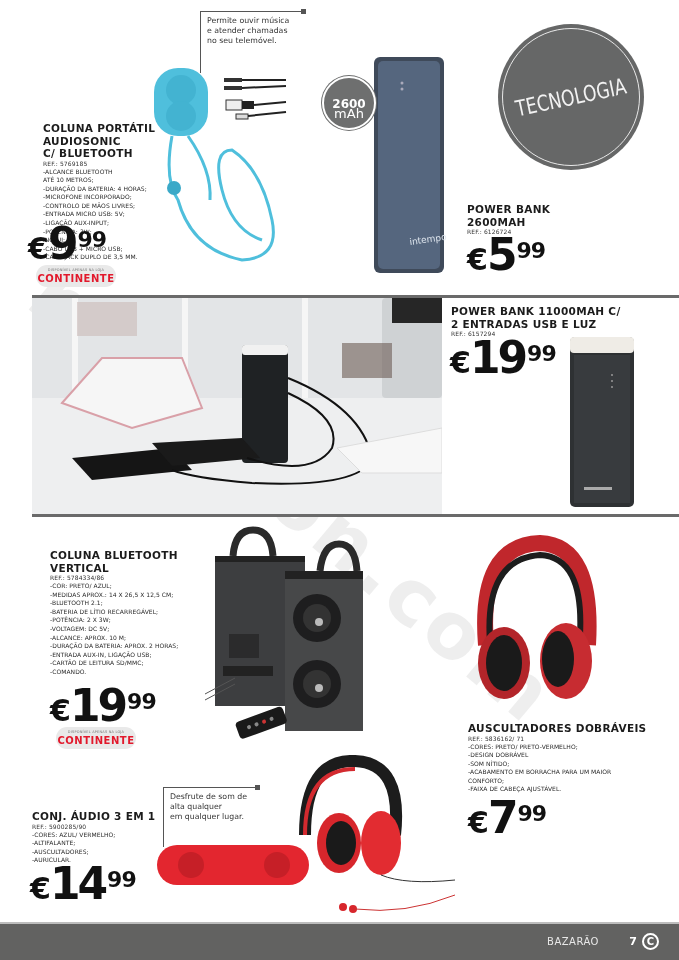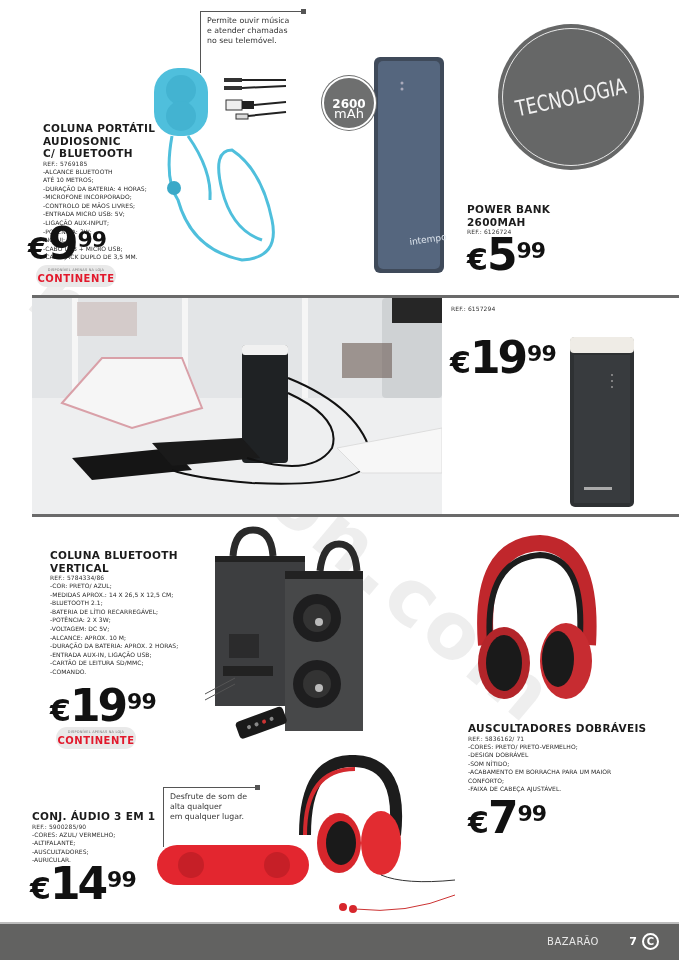--- a/index.html
+++ b/index.html
@@ -164,20 +164,24 @@
     <rect x="210" y="47" width="46" height="10" rx="3" fill="#f1f1f1"></rect>
     <polygon points="40,160 140,150 160,172 60,182" fill="#151515"></polygon>
     <polygon points="120,145 210,140 228,160 140,168" fill="#1a1a1a"></polygon>
     <path d="M256 80 Q330 110 340 160 Q330 190 220 185 Q160 180 140 172" fill="none" stroke="#111" stroke-width="2"></path>
     <path d="M256 95 Q310 120 300 150 Q280 180 215 160" fill="none" stroke="#111" stroke-width="2"></path>
     <polygon points="305,150 410,130 410,175 330,175" fill="#f7f7f7" stroke="#ddd"></polygon>
   </svg>
 </div>
 
 <div class="abs" style="left:451px; top:305px;">
+  <div class="p-title">
+    <div>POWER BANK 11000MAH C/</div>
+    <div>2 ENTRADAS USB E LUZ</div>
+  </div>
   <div class="p-ref">REF.: 6157294</div>
 </div>
 <div class="abs price" style="left:450px; top:336px;">
   <span class="cur">€</span>
   <span class="int">19</span>
   <span class="dec">99</span>
 </div>
 <svg class="abs" style="left:568px; top:335px;" width="70" height="175" viewBox="0 0 70 175">
   <rect x="2" y="2" width="64" height="170" rx="5" fill="#2e3133"></rect>
   <rect x="2" y="2" width="64" height="16" rx="4" fill="#efece6"></rect>

